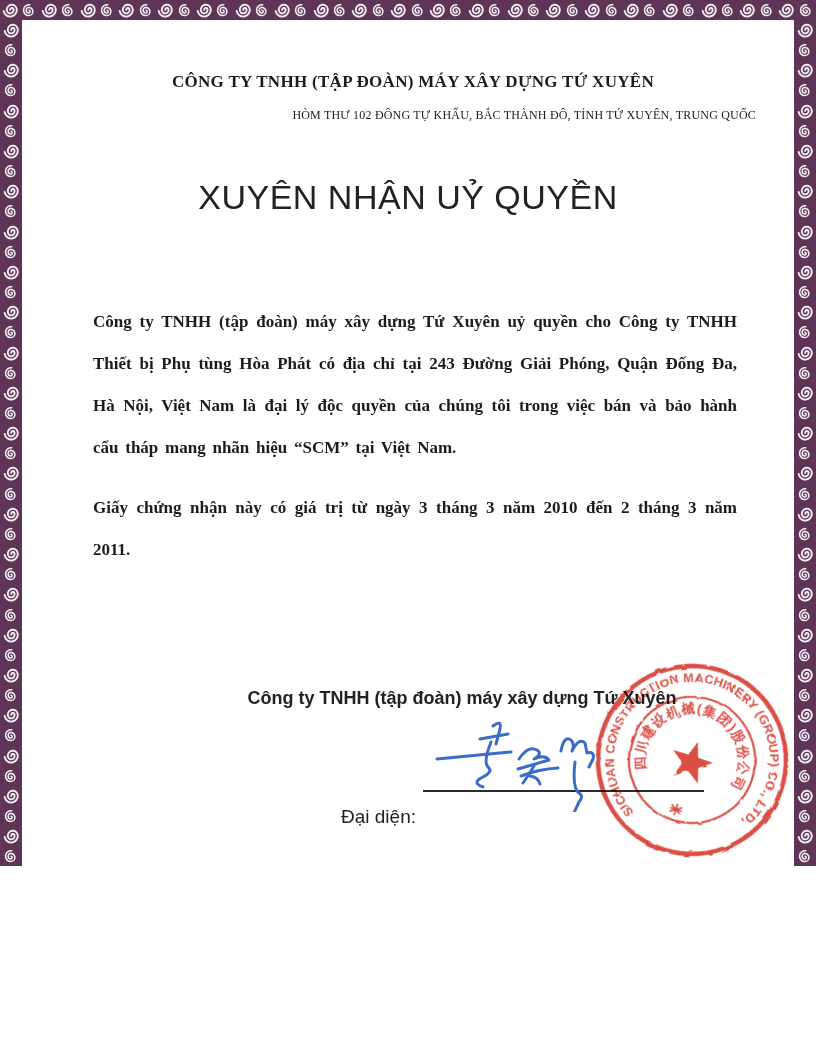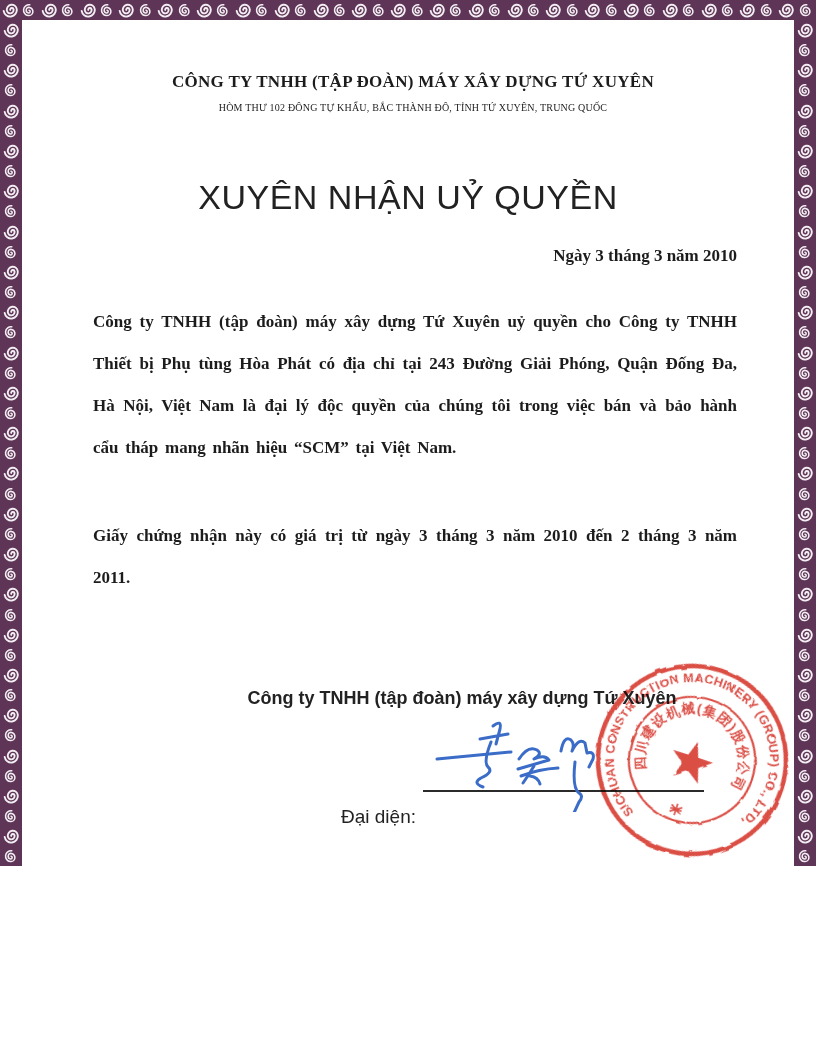--- a/index.html
+++ b/index.html
@@ -14,34 +14,34 @@
   .strip { position:absolute; display:flex; justify-content:space-between; align-items:center; background:var(--border-band,#5e3457); }
   .strip-top    { left:0; top:0;      width:816px; height:20px; padding:0 2px; }
   .strip-bottom { left:0; top:1028px; width:816px; height:23px; padding:0 2px; }
   .strip-left   { left:0; top:20px;   width:22px;  height:1008px; flex-direction:column; padding:2px 0; }
   .strip-right  { left:794px; top:20px; width:22px; height:1008px; flex-direction:column; padding:2px 0; }
   .bottom-line  { position:absolute; left:0; top:1051px; width:816px; height:5px; background:var(--border-line-blue,#2e3f9e); }
   .spiral { flex:0 0 auto; }
   
   .header-block { position:absolute; top:72px; left:70px; right:60px; text-align:center; }
   .company-name { font-weight:bold; font-size:17px; letter-spacing:.3px; }
-  .company-address { font-size:10px; margin-top:10px; letter-spacing:.2px; }
+  .company-address { font-size:12px; margin-top:16px; letter-spacing:.2px;text-align:right; }
   .company-phone { font-size:15.5px; margin-top:6px; letter-spacing:.2px; }
   
   .cert-title {
     position:absolute; top:178px; left:0; width:816px; text-align:center;
     font-family:"Liberation Sans", sans-serif; font-size:34px; font-weight:500;
     letter-spacing:.5px; color:#222;
   }
   .date-line { position:absolute; top:246px; right:79px; font-weight:bold; font-size:17px; }
   
   .para { position:absolute; left:93px; width:644px; font-weight:bold; font-size:17px;
           line-height:42px; text-align:justify; word-spacing:2.5px; }
   .para-1 { top:301px; }
-  .para-2 { top:515px; }
+  .para-2 { top:487px; }
   
   .sig-company { position:absolute; top:688px; left:140px; width:644px; text-align:center;
                  font-family:"Liberation Sans", sans-serif; font-weight:bold; font-size:18px; color:#222; }
   .rep-label { position:absolute; top:806px; left:341px; font-family:"Liberation Sans", sans-serif;
                font-size:19px; color:#222; }
   .sig-underline { position:absolute; left:423px; top:790px; width:281px; height:2px; background:#2a2a2a; }
   .sig-scribble { position:absolute; left:415px; top:702px; }
   .stamp { position:absolute; left:592px; top:660px; mix-blend-mode:multiply; opacity:.88; }
 </style>
 </head>
@@ -978,21 +978,20 @@
       </svg>
     </div>
   <div class="bottom-line"></div>
 
   <div class="header-block">
     <div class="company-name">CÔNG TY TNHH (TẬP ĐOÀN) MÁY XÂY DỰNG TỨ XUYÊN</div>
     <div class="company-address">HÒM THƯ 102 ĐÔNG TỰ KHẨU, BẮC THÀNH ĐÔ, TỈNH TỨ XUYÊN, TRUNG QUỐC</div>
   </div>
 
   <div class="cert-title">XUYÊN NHẬN UỶ QUYỀN</div>
-  <div class="date-line">Ngày 3 tháng 3 năm 2010</div>
 
   <div class="para para-1">Công ty TNHH (tập đoàn) máy xây dựng Tứ Xuyên uỷ quyền cho Công ty TNHH Thiết bị Phụ tùng Hòa Phát có địa chỉ tại 243 Đường Giải Phóng, Quận Đống Đa, Hà Nội, Việt Nam là đại lý độc quyền của chúng tôi trong việc bán và bảo hành cẩu tháp mang nhãn hiệu “SCM” tại Việt Nam.</div>
   <div class="para para-2">Giấy chứng nhận này có giá trị từ ngày 3 tháng 3 năm 2010 đến 2 tháng 3 năm 2011.</div>
 
   <div class="sig-company">Công ty TNHH (tập đoàn) máy xây dựng Tứ Xuyên</div>
   <div class="rep-label">Đại diện:</div>
   <div class="sig-underline"></div>
 
   <svg class="sig-scribble" width="190" height="110" viewBox="0 0 190 110">
     <g fill="none" stroke="#3a6cc8" stroke-width="3" stroke-linecap="round" stroke-linejoin="round">

